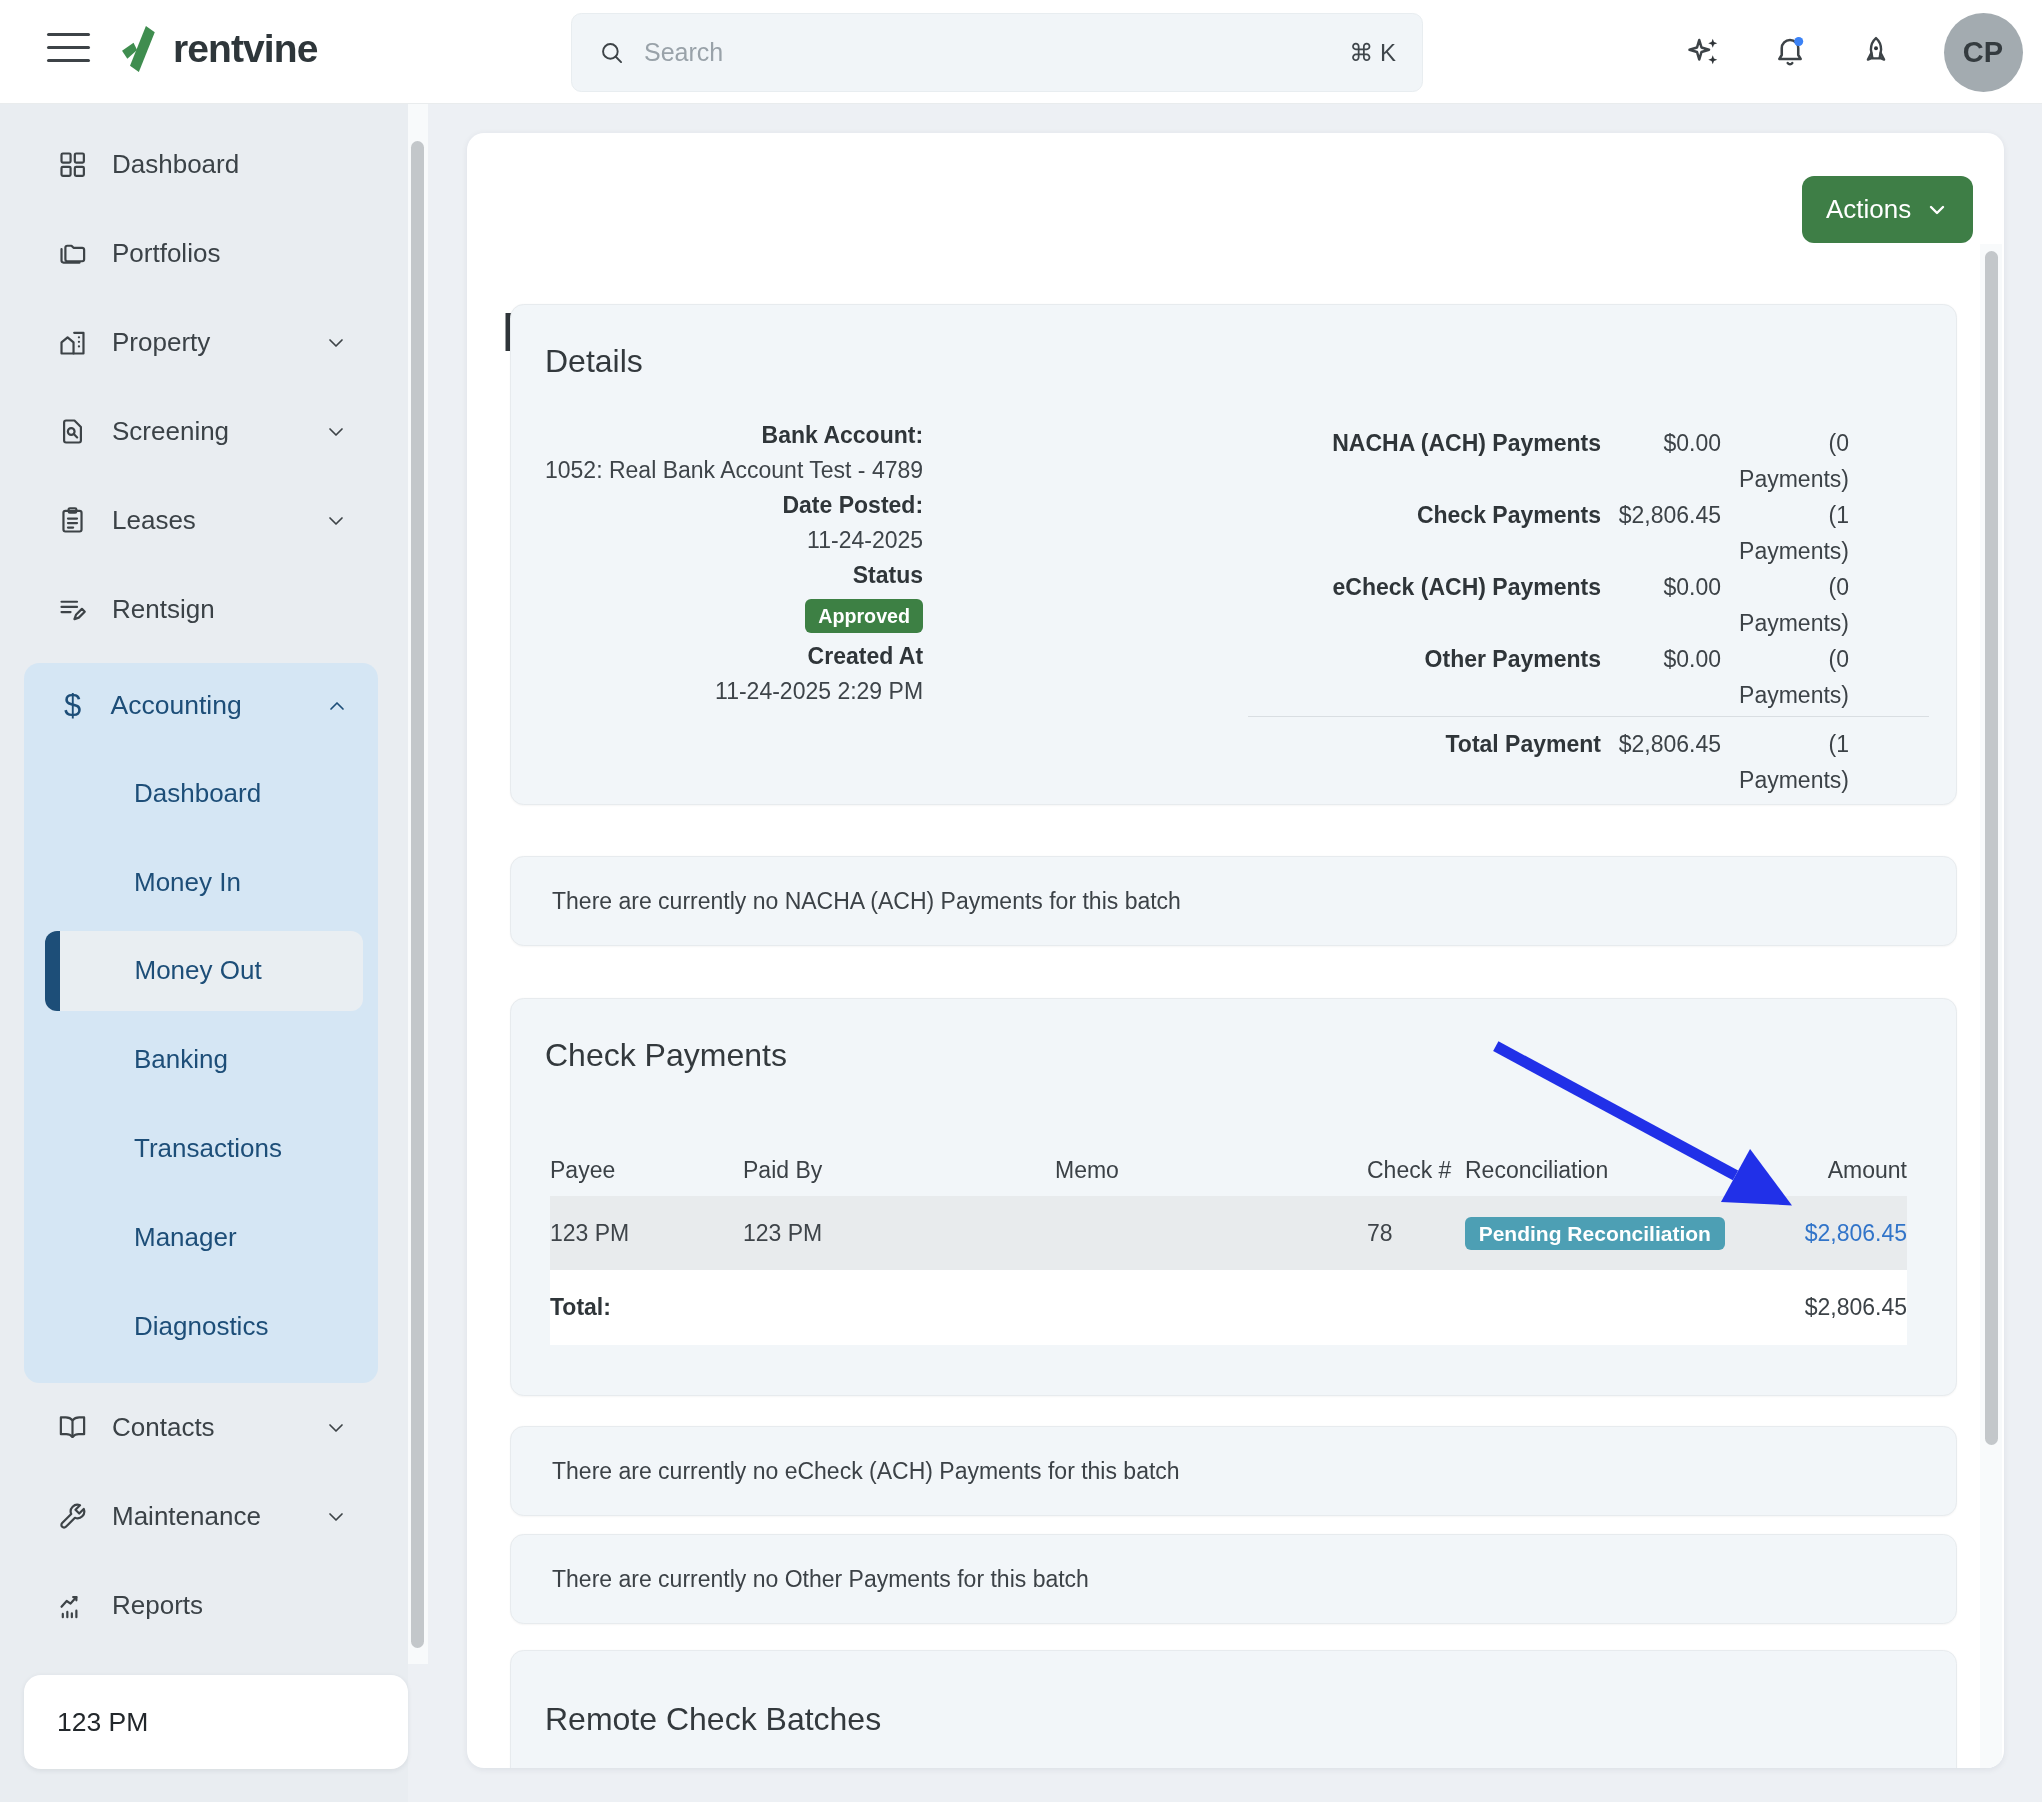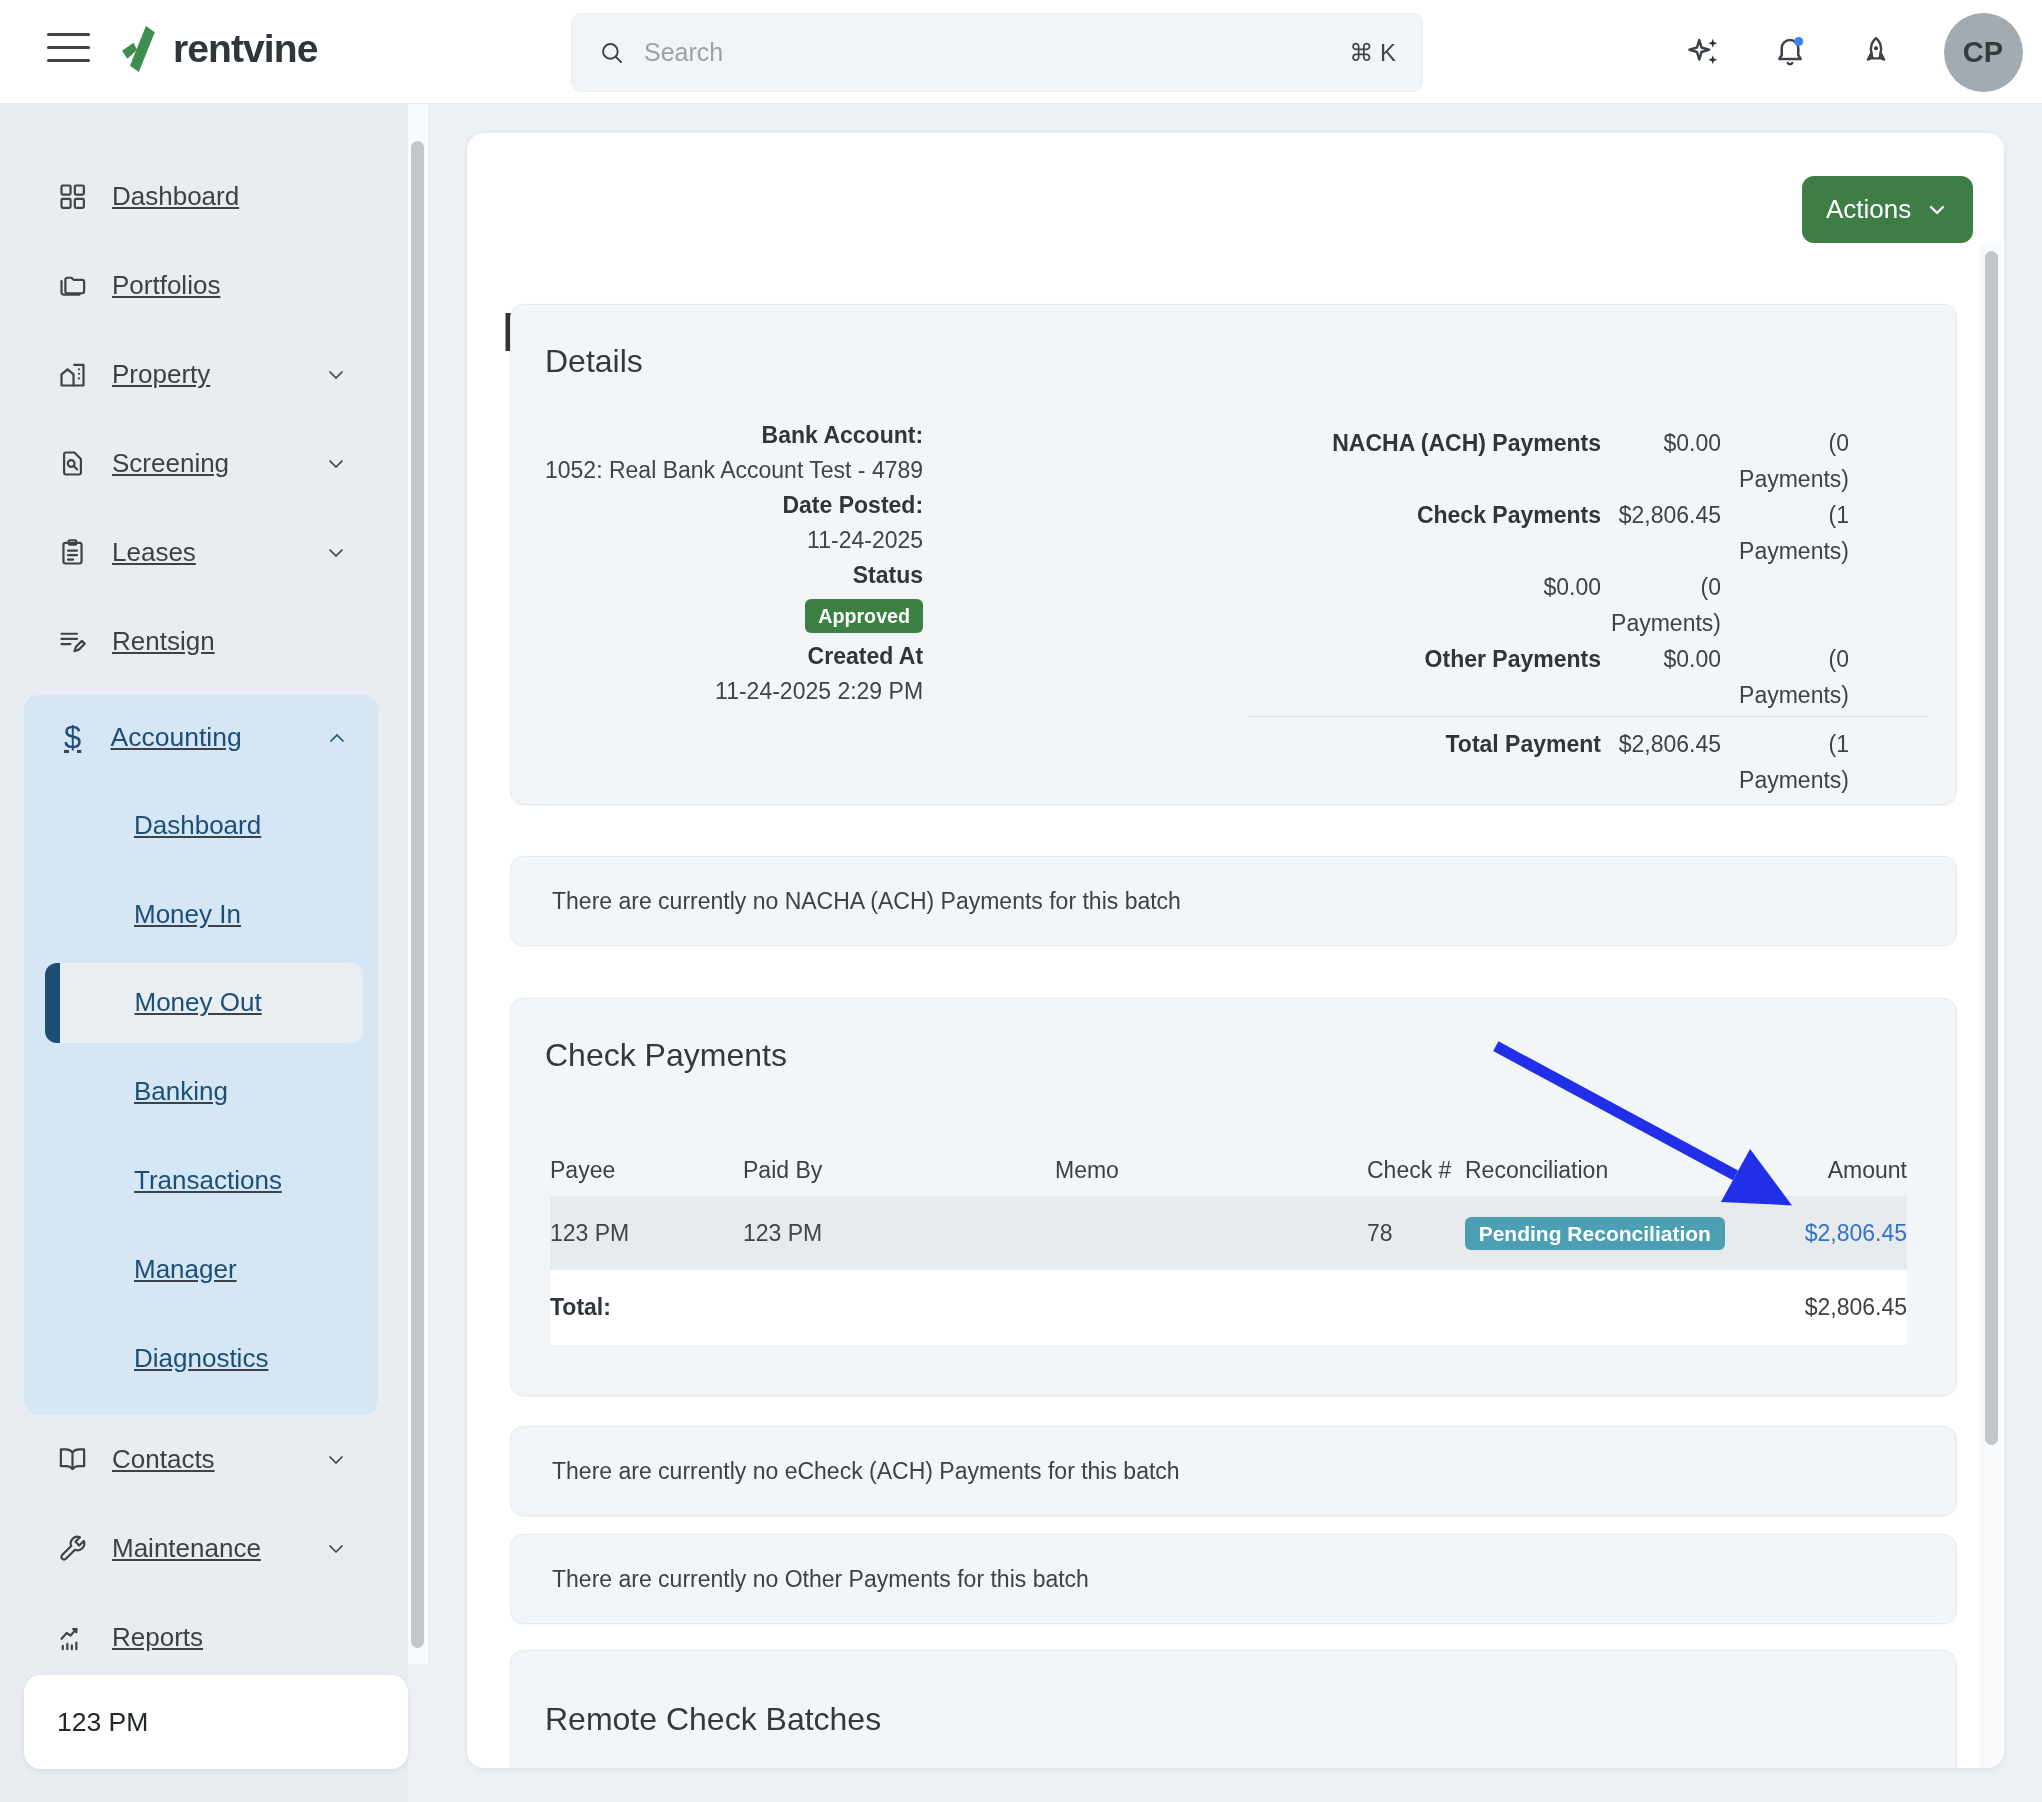--- a/index.html
+++ b/index.html
@@ -38,21 +38,21 @@
     width:79px; height:79px; border-radius:50%; background:#a3abb0;
     display:flex; align-items:center; justify-content:center;
     font-size:29px; font-weight:700; color:#343b3f; cursor:pointer;
   }
 
   
   .sidebar {
     position:absolute; left:0; top:104px; width:408px; height:1698px;
     background:#e9edf1; z-index:10;
   }
-  .nav { padding-top:48px;text-decoration:underline; }
+  .nav { padding-top:16px; }
   .nav-item {
     height:89px; display:flex; align-items:center;
     padding-left:57px; font-size:26px; color:#3b4247; cursor:pointer;
   }
   .nav-item .nav-icon { margin-right:24px; flex:0 0 auto; }
   .nav-item .chev { margin-left:auto; margin-right:60px; }
   .acct-panel {
     margin:8.6px 24px 0 24px; width:354px;
     background:#d5e6f4; border-radius:15.4px; padding-bottom:12px;
   }
@@ -394,20 +394,21 @@
           <div class="lbl">NACHA (ACH) Payments</div>
           <div>$0.00</div>
           <div class="cnt">(0 Payments)</div>
         </div>
         <div class="sum-row">
           <div class="lbl">Check Payments</div>
           <div>$2,806.45</div>
           <div class="cnt">(1 Payments)</div>
         </div>
         <div class="sum-row">
+          <div class="lbl">eCheck (ACH) Payments</div>
           <div>$0.00</div>
           <div class="cnt">(0 Payments)</div>
         </div>
         <div class="sum-row">
           <div class="lbl">Other Payments</div>
           <div>$0.00</div>
           <div class="cnt">(0 Payments)</div>
         </div>
         <div class="sum-divider"></div>
         <div class="sum-row">

